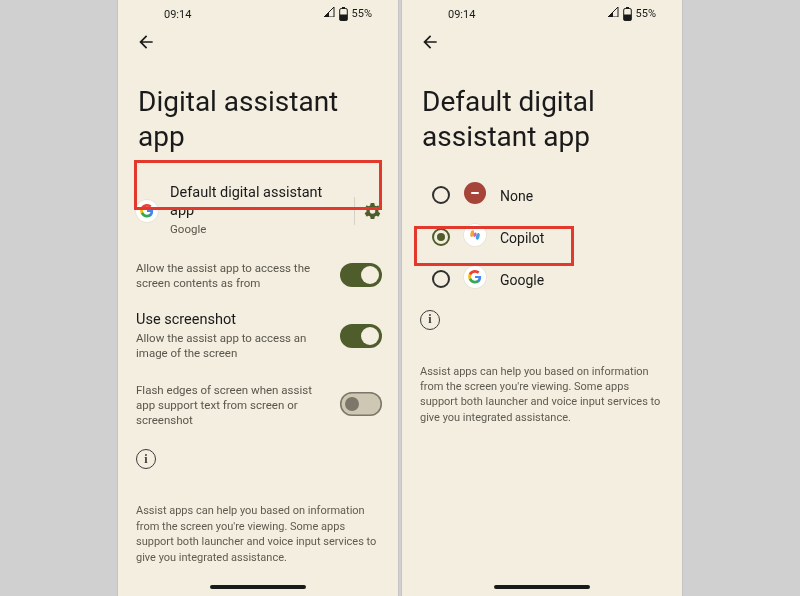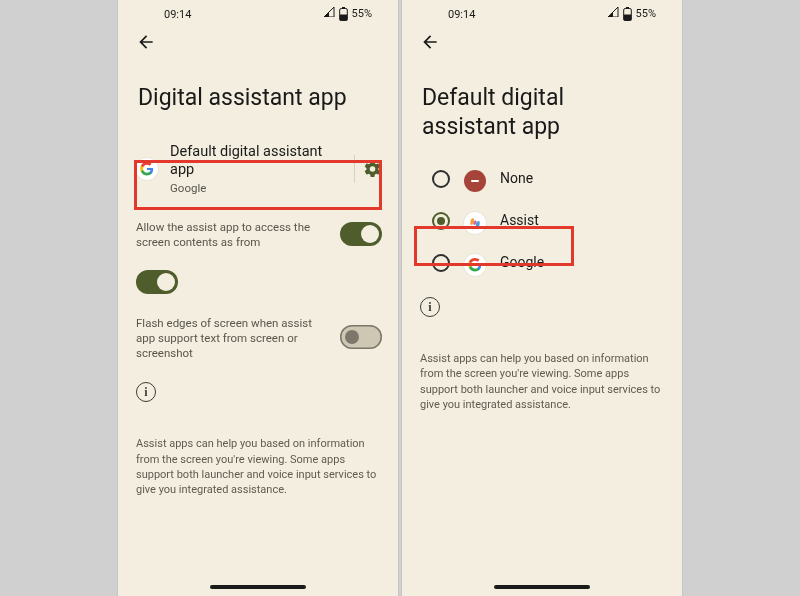--- a/index.html
+++ b/index.html
@@ -44,21 +44,21 @@
     display: flex;
     align-items: center;
     padding: 0 16px;
   }
   .back-btn {
     width: 24px; height: 24px;
     display: flex; align-items: center; justify-content: center;
     cursor: pointer;
   }
   .page-title {
-    font-size: 23px;
+    font-size: 28px;
     font-weight: 400;
     color: #1a1a1a;
     padding: 28px 20px 18px 20px;
     line-height: 1.25;
   }
   .list { padding: 0 0 0 0; }
   .item {
     display: flex;
     align-items: center;
     padding: 10px 16px 10px 18px;
@@ -131,21 +131,21 @@
     background: #1a1a1a;
   }
   
   .hl {
     position: absolute;
     border: 3px solid #e2392c;
     pointer-events: none;
   }
   
   .radio-item {
-    display: flex; align-items: flex-start;
+    display: flex; align-items: flex-end;
     padding: 10px 16px 10px 16px;
     gap: 14px;
     cursor: pointer;
   }
   .radio {
     width: 18px; height: 18px; border-radius: 50%;
     border: 2px solid #2f2f2f;
     display: flex; align-items:center; justify-content:center;
     flex-shrink: 0;
   }
@@ -224,20 +224,24 @@
       <div class="item">
         <div class="item-main">
           <div class="item-sub">Allow the assist app to access the screen contents as from</div>
         </div>
         <div class="switch on">
             <div class="thumb"></div>
           </div>
       </div>
 
       <div class="item">
+        <div class="item-main">
+          <div class="item-title">Use screenshot</div>
+          <div class="item-sub">Allow the assist app to access an image of the screen</div>
+        </div>
         <div class="switch on">
             <div class="thumb"></div>
           </div>
       </div>
 
       <div class="item">
         <div class="item-main">
           <div class="item-sub">Flash edges of screen when assist app support text from screen or screenshot</div>
         </div>
         <div class="switch off">
@@ -301,21 +305,21 @@
 
       <div class="radio-item">
         <span class="radio selected"></span>
         <span class="app-circle">
           <svg width="14" height="14" viewBox="0 0 24 24">
             <path d="M8 4c-2 0-3 2-3.5 4S3 14 5 15s4-1 5-4 1-7-2-7z" fill="#f2a33c"></path>
             <path d="M16 20c2 0 3-2 3.5-4S21 10 19 9s-4 1-5 4-1 7 2 7z" fill="#3ea1e0"></path>
             <path d="M10 10c-1 2-1 4 0 5s3 0 4-2 1-4 0-5-3 0-4 2z" fill="#d85fa3"></path>
           </svg>
         </span>
-        <span class="radio-label">Assist</span>
+        <span class="radio-label">Copilot</span>
       </div>
 
       <div class="radio-item">
         <span class="radio"></span>
         <span class="app-circle">
           <svg width="14" height="14" viewBox="0 0 48 48">
               <path fill="#4285F4" d="M45 24.5c0-1.6-.1-2.8-.4-4H24v7.3h11.9c-.5 3-2.2 5.5-4.7 7.2v5.9h7.6C43.3 36.8 45 31.2 45 24.5z"></path>
               <path fill="#34A853" d="M24 46c6.3 0 11.6-2.1 15.5-5.7l-7.6-5.9c-2.1 1.4-4.8 2.2-7.9 2.2-6.1 0-11.2-4.1-13-9.6H3.1v6C7 40.9 14.9 46 24 46z"></path>
               <path fill="#FBBC05" d="M11 27c-.5-1.4-.7-2.9-.7-4.5S10.5 19.4 11 18V12H3.1C1.5 15.2.6 18.8.6 22.5S1.5 29.8 3.1 33L11 27z"></path>
               <path fill="#EA4335" d="M24 9.5c3.4 0 6.5 1.2 8.9 3.5l6.7-6.7C35.6 2.5 30.3 0 24 0 14.9 0 7 5.1 3.1 12L11 18c1.8-5.5 6.9-8.5 13-8.5z"></path>

